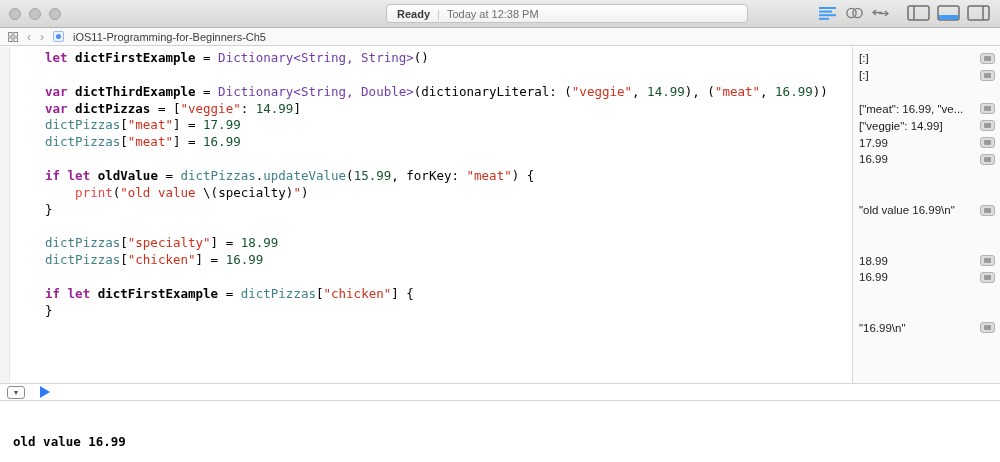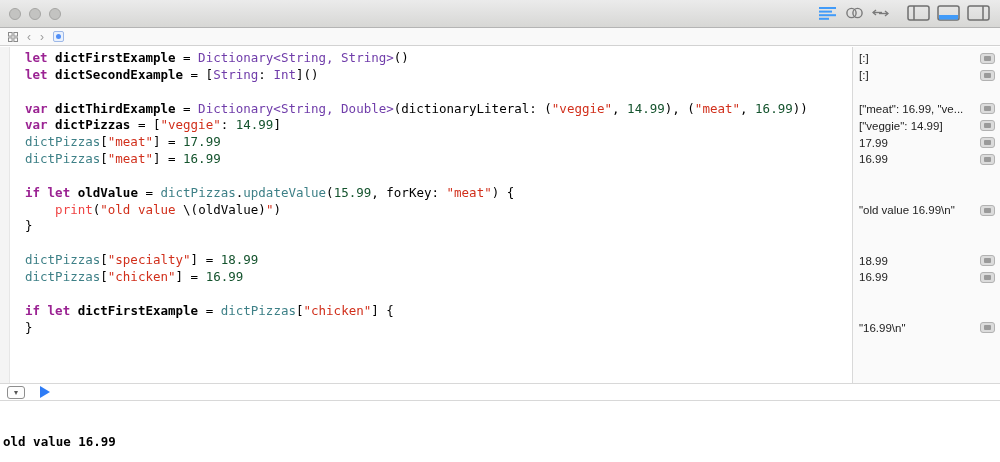--- a/index.html
+++ b/index.html
@@ -46,21 +46,21 @@
   .pg-icon::after { content:""; position:absolute; left:2px; top:2px;
     width:5px; height:5px; border-radius:50%; background:#4f8ef7; }
   
   #gutter { position:absolute; left:0; top:47px; width:10px; height:336px;
     background:#f4f4f4; border-right:1px solid #e6e6e6; }
   #code-pane {
     position:absolute; left:11px; top:47px; right:148px; height:336px;
     background:#fff; overflow:hidden; padding:3px 0 0 14px;
     font-family:"DejaVu Sans Mono", monospace; font-size:12.5px;
   }
-  .code-line { white-space:pre; line-height:16.85px; height:16.85px; color:#000; }
+  .code-line { white-space:pre; line-height:16.85px; height:16.85px; color:#000;margin-left:20px; }
   .tk-keyword { color:#9B2393; font-weight:bold; }
   .tk-decl    { color:#000;    font-weight:bold; }
   .tk-type    { color:#703DAA; }
   .tk-string  { color:#D12F1B; }
   .tk-number  { color:#14532d; }
   .tk-proj    { color:#3E8087; }
   .tk-func    { color:#ef4444; }
   .tk-plain   { color:#000; }
   
   #results-pane {
@@ -82,35 +82,40 @@
     display:flex; align-items:center; padding-left:7px; gap:15px;
   }
   .console-toggle { width:18px; height:13px; border:1px solid #8e8e8e; border-radius:3px;
     display:flex; align-items:center; justify-content:center;
     font-size:8px; color:#555; background:#fdfdfd; }
   .play-btn { width:0; height:0; border-left:10px solid #2E7CF6;
     border-top:6px solid transparent; border-bottom:6px solid transparent; }
   #console {
     position:absolute; left:0; right:0; top:401px; height:61px; background:#fff;
     font-family:"DejaVu Sans Mono", monospace; font-weight:bold;
-    font-size:12.5px; line-height:15.5px; color:#000; padding:2px 0 0 3px;
+    font-size:12.5px; line-height:15.5px; color:#000; padding:2px 0 0 13px;
     white-space:pre;
   }
   svg { display:block; }
 </style>
 </head>
 <body>
 
 <div id="window">
 
   <div id="titlebar">
     <div class="traffic">
       <span></span>
       <span></span>
       <span></span>
+    </div>
+    <div id="activity">
+      <span class="status-ready">Ready</span>
+      <span class="status-sep">|</span>
+      <span class="status-time">Today at 12:38 PM</span>
     </div>
     <div id="toolbar-right">
       <div class="tb-group">
         <span class="icon-btn">
           <svg width="18" height="13" viewBox="0 0 18 13">
             <g fill="#419BF9">
               <rect x="0" y="0" width="17" height="2"></rect>
               <rect x="0" y="3.6" width="13" height="2"></rect>
               <rect x="0" y="7.2" width="17" height="2"></rect>
               <rect x="0" y="10.8" width="10" height="2"></rect>
@@ -164,35 +169,35 @@
           <rect x="0.5" y="0.5" width="3.6" height="3.6"></rect>
           <rect x="5.9" y="0.5" width="3.6" height="3.6"></rect>
           <rect x="0.5" y="5.9" width="3.6" height="3.6"></rect>
           <rect x="5.9" y="5.9" width="3.6" height="3.6"></rect>
         </g>
       </svg>
     </span>
     <span class="chev">‹</span>
     <span class="chev">›</span>
     <span class="pg-icon"></span>
+    <span>iOS11-Programming-for-Beginners-Ch5</span>
   </div>
 
   <div id="gutter"></div>
   <div id="code-pane">
     <div>
         <div class="code-line"><span class="tk-keyword">let</span><span class="tk-plain"> </span><span class="tk-decl">dictFirstExample</span><span class="tk-plain"> = </span><span class="tk-type">Dictionary&lt;String, String&gt;</span><span class="tk-plain">()</span></div>
-        <div class="code-line"><span class="tk-keyword">let</span><span class="tk-plain"> </span><span class="tk-decl">dictSecondExample</span><span class="tk-plain"> = [</span><span class="tk-type">String</span><span class="tk-plain">: </span><span class="tk-type">Int</span><span class="tk-plain">]()</span></div>
         <div class="code-line"> </div>
         <div class="code-line"><span class="tk-keyword">var</span><span class="tk-plain"> </span><span class="tk-decl">dictThirdExample</span><span class="tk-plain"> = </span><span class="tk-type">Dictionary&lt;String, Double&gt;</span><span class="tk-plain">(dictionaryLiteral: (</span><span class="tk-string">"veggie"</span><span class="tk-plain">, </span><span class="tk-number">14.99</span><span class="tk-plain">), (</span><span class="tk-string">"meat"</span><span class="tk-plain">, </span><span class="tk-number">16.99</span><span class="tk-plain">))</span></div>
         <div class="code-line"><span class="tk-keyword">var</span><span class="tk-plain"> </span><span class="tk-decl">dictPizzas</span><span class="tk-plain"> = [</span><span class="tk-string">"veggie"</span><span class="tk-plain">: </span><span class="tk-number">14.99</span><span class="tk-plain">]</span></div>
         <div class="code-line"><span class="tk-proj">dictPizzas</span><span class="tk-plain">[</span><span class="tk-string">"meat"</span><span class="tk-plain">] = </span><span class="tk-number">17.99</span></div>
         <div class="code-line"><span class="tk-proj">dictPizzas</span><span class="tk-plain">[</span><span class="tk-string">"meat"</span><span class="tk-plain">] = </span><span class="tk-number">16.99</span></div>
         <div class="code-line"> </div>
         <div class="code-line"><span class="tk-keyword">if</span><span class="tk-plain"> </span><span class="tk-keyword">let</span><span class="tk-plain"> </span><span class="tk-decl">oldValue</span><span class="tk-plain"> = </span><span class="tk-proj">dictPizzas</span><span class="tk-plain">.</span><span class="tk-proj">updateValue</span><span class="tk-plain">(</span><span class="tk-number">15.99</span><span class="tk-plain">, forKey: </span><span class="tk-string">"meat"</span><span class="tk-plain">) {</span></div>
-        <div class="code-line"><span class="tk-plain">    </span><span class="tk-func">print</span><span class="tk-plain">(</span><span class="tk-string">"old value </span><span class="tk-plain">\(oldValue)</span><span class="tk-string">"</span><span class="tk-plain">)</span></div>
+        <div class="code-line"><span class="tk-plain">    </span><span class="tk-func">print</span><span class="tk-plain">(</span><span class="tk-string">"old value </span><span class="tk-plain">\(specialty)</span><span class="tk-string">"</span><span class="tk-plain">)</span></div>
         <div class="code-line"><span class="tk-plain">}</span></div>
         <div class="code-line"> </div>
         <div class="code-line"><span class="tk-proj">dictPizzas</span><span class="tk-plain">[</span><span class="tk-string">"specialty"</span><span class="tk-plain">] = </span><span class="tk-number">18.99</span></div>
         <div class="code-line"><span class="tk-proj">dictPizzas</span><span class="tk-plain">[</span><span class="tk-string">"chicken"</span><span class="tk-plain">] = </span><span class="tk-number">16.99</span></div>
         <div class="code-line"> </div>
         <div class="code-line"><span class="tk-keyword">if</span><span class="tk-plain"> </span><span class="tk-keyword">let</span><span class="tk-plain"> </span><span class="tk-decl">dictFirstExample</span><span class="tk-plain"> = </span><span class="tk-proj">dictPizzas</span><span class="tk-plain">[</span><span class="tk-string">"chicken"</span><span class="tk-plain">] {</span></div>
         <div class="code-line"><span class="tk-plain">}</span></div>
       </div>
   </div>
 

